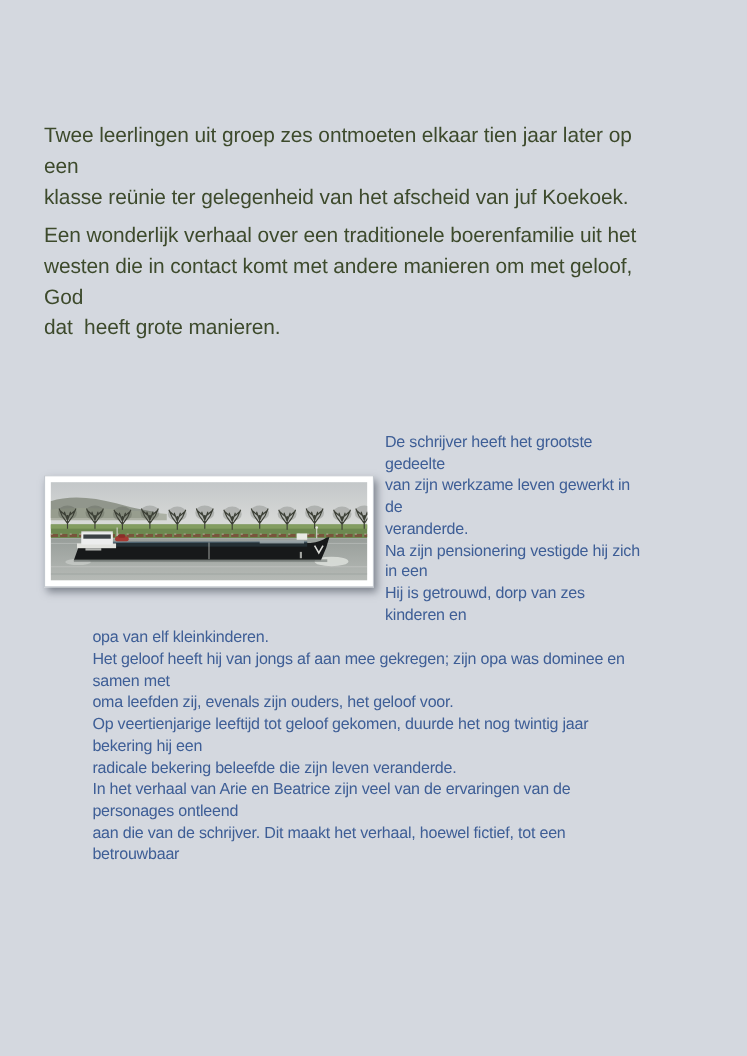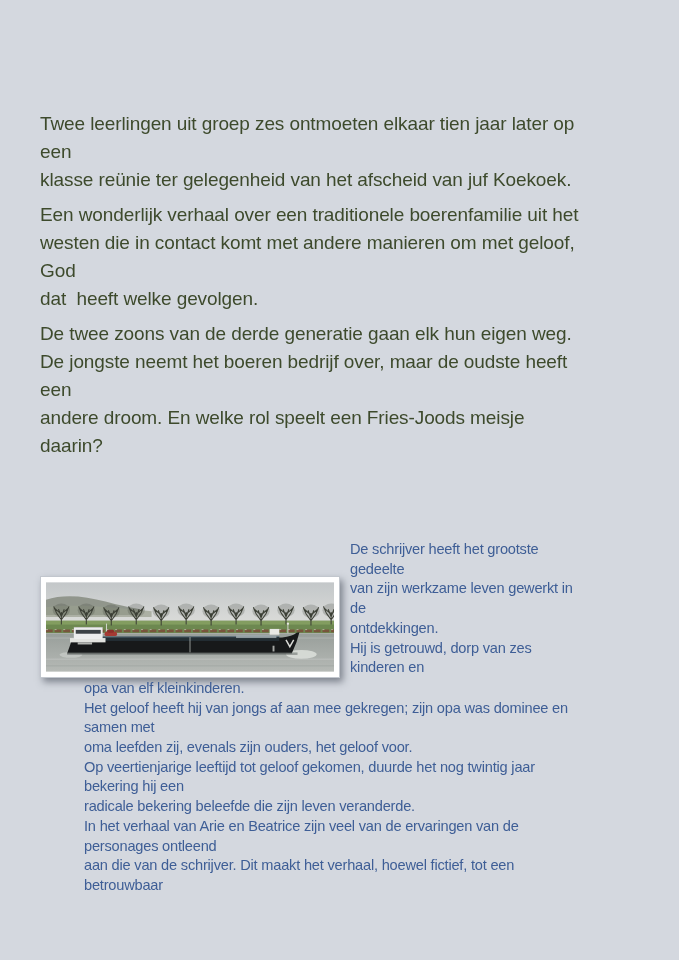--- a/index.html
+++ b/index.html
@@ -26,21 +26,21 @@
     color: #3d4a2c;
     font-size: 19px;
     line-height: 28px;
     letter-spacing: -0.1px;
     white-space: pre-wrap;
   }
   
   .author-top {
     margin-top: 80px;
     display: flex;
-    align-items: flex-end;
+    align-items: center;
   }
   .photo {
     margin: 2px 10px 0 0;
     background: #ffffff;
     padding: 5px;
     border: 1px solid #c2c7ce;
     box-shadow: 3px 4px 7px rgba(55, 62, 74, 0.55);
     flex: 0 0 auto;
   }
   .photo svg { display: block; }
@@ -60,26 +60,21 @@
 <div class="page">
 
   <section class="synopsis">
     <p>
       <span class="g-line" style="display:block">Twee leerlingen uit groep zes ontmoeten elkaar tien jaar later op een</span>
       <span class="g-line" style="display:block">klasse reünie ter gelegenheid van het afscheid van juf Koekoek.</span>
     </p>
     <p>
       <span class="g-line" style="display:block">Een wonderlijk verhaal over een traditionele boerenfamilie uit het</span>
       <span class="g-line" style="display:block">westen die in contact komt met andere manieren om met geloof, God</span>
-      <span class="g-line" style="display:block">dat  heeft welke gevolgen.</span>
-    </p>
-    <p>
-      <span class="g-line" style="display:block">De twee zoons van de derde generatie gaan elk hun eigen weg.</span>
-      <span class="g-line" style="display:block">De jongste neemt het boeren bedrijf over, maar de oudste heeft een</span>
-      <span class="g-line" style="display:block">andere droom. En welke rol speelt een Fries-Joods meisje daarin?</span>
+      <span class="g-line" style="display:block">dat  heeft grote manieren.</span>
     </p>
   </section>
 
   <section>
     <div class="author-top">
       <figure class="photo" style="margin:2px 10px 0 0">
         <svg width="288" height="90" viewBox="0 0 300 93">
           <defs>
             <linearGradient id="sky" x1="0" y1="0" x2="0" y2="1">
               <stop offset="0" stop-color="#c3c7c9"></stop>
@@ -151,21 +146,22 @@
           <line x1="150" y1="57" x2="150" y2="73" stroke="#b8bcb8" stroke-width="1" opacity="0.8"></line>
           <path d="M250,60 l4,7 l4,-7" stroke="#dadbd7" stroke-width="1.5" fill="none"></path>
           <rect x="236" y="66" width="2" height="6" fill="#c9cbc7" opacity="0.8"></rect>
 
           <rect x="22" y="73" width="240" height="2.6" fill="#6e7471" opacity="0.6"></rect>
         </svg>
       </figure>
       <div class="author-col">
         <div class="b-line">De schrijver heeft het grootste gedeelte</div>
         <div class="b-line">van zijn werkzame leven gewerkt in de</div>
-        <div class="b-line">ontdekkingen.</div>
+        <div class="b-line">veranderde.</div>
+        <div class="b-line">Na zijn pensionering vestigde hij zich in een</div>
         <div class="b-line">Hij is getrouwd, dorp van zes kinderen en</div>
       </div>
     </div>
     <div class="author-full">
       <div class="b-line">opa van elf kleinkinderen.</div>
       <div class="b-line">Het geloof heeft hij van jongs af aan mee gekregen; zijn opa was dominee en samen met</div>
       <div class="b-line">oma leefden zij, evenals zijn ouders, het geloof voor.</div>
       <div class="b-line">Op veertienjarige leeftijd tot geloof gekomen, duurde het nog twintig jaar bekering hij een</div>
       <div class="b-line">radicale bekering beleefde die zijn leven veranderde.</div>
       <div class="b-line">In het verhaal van Arie en Beatrice zijn veel van de ervaringen van de personages ontleend</div>

